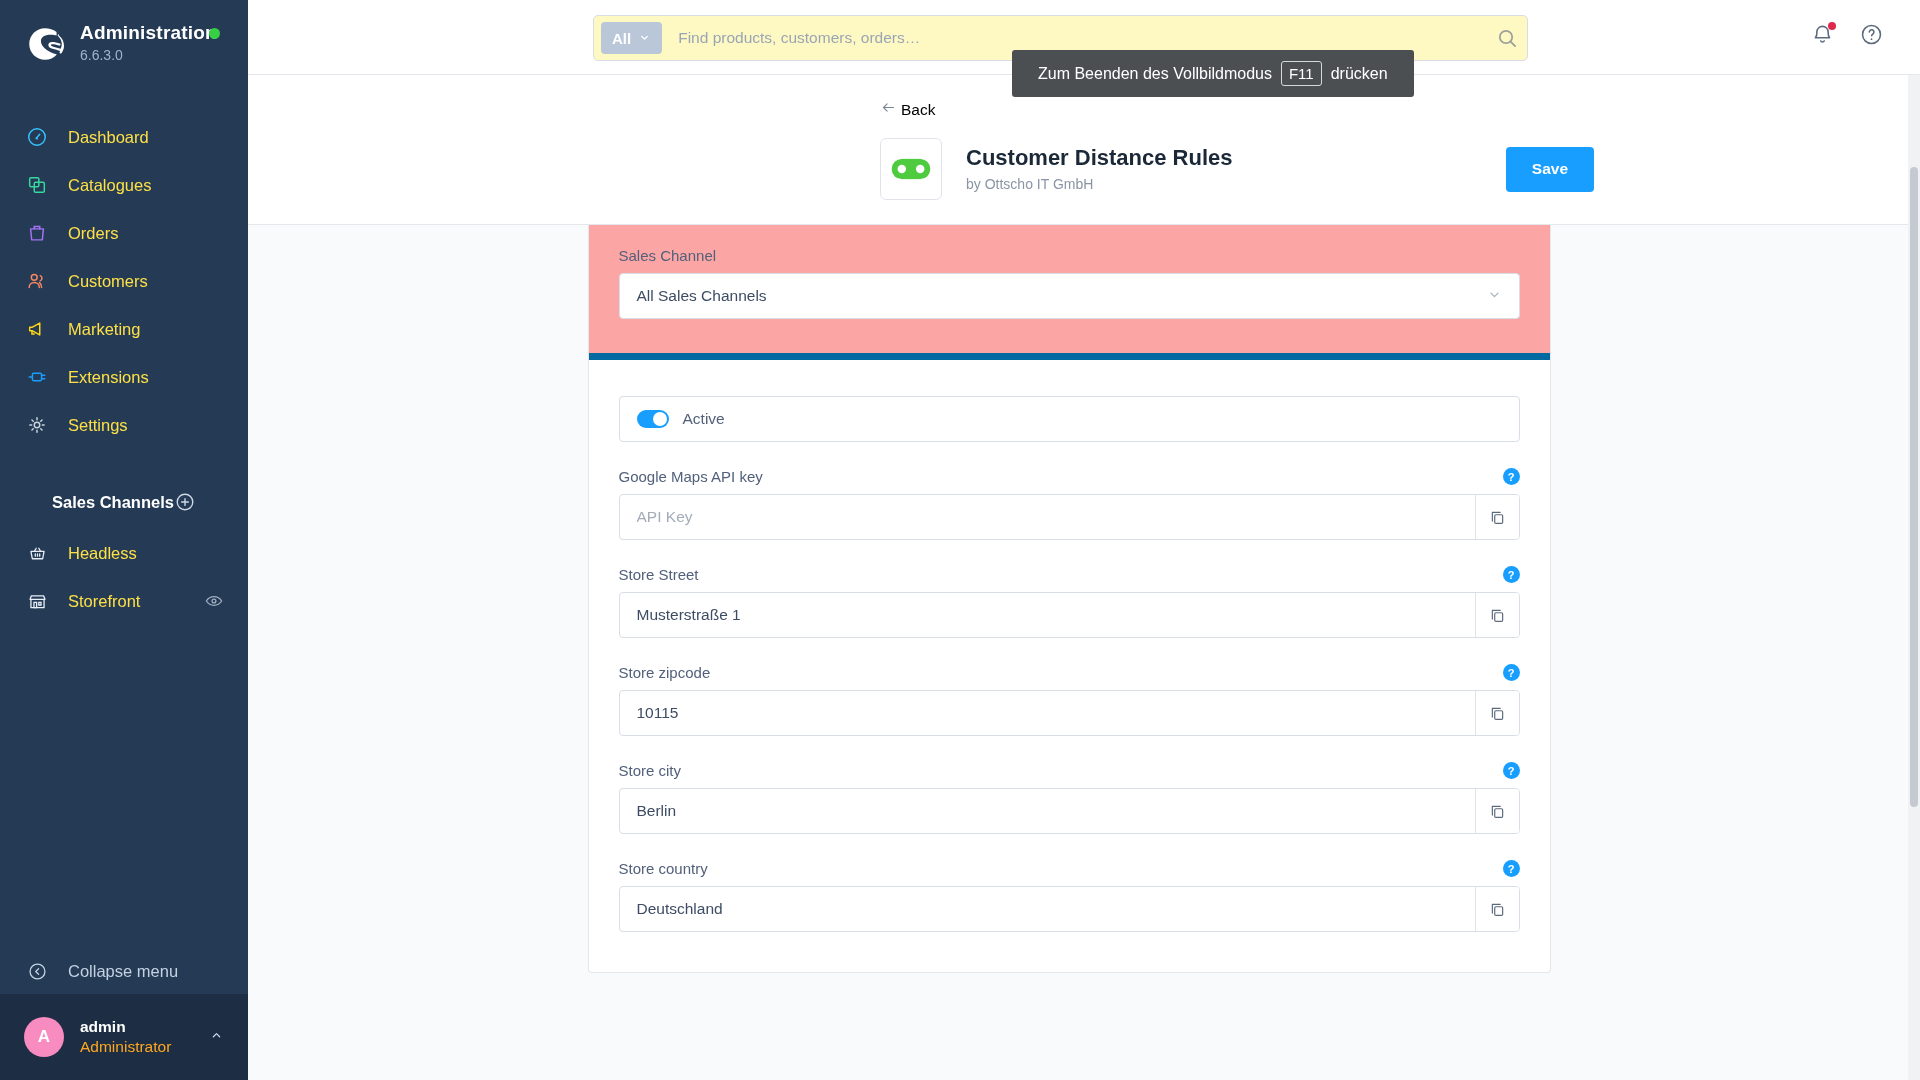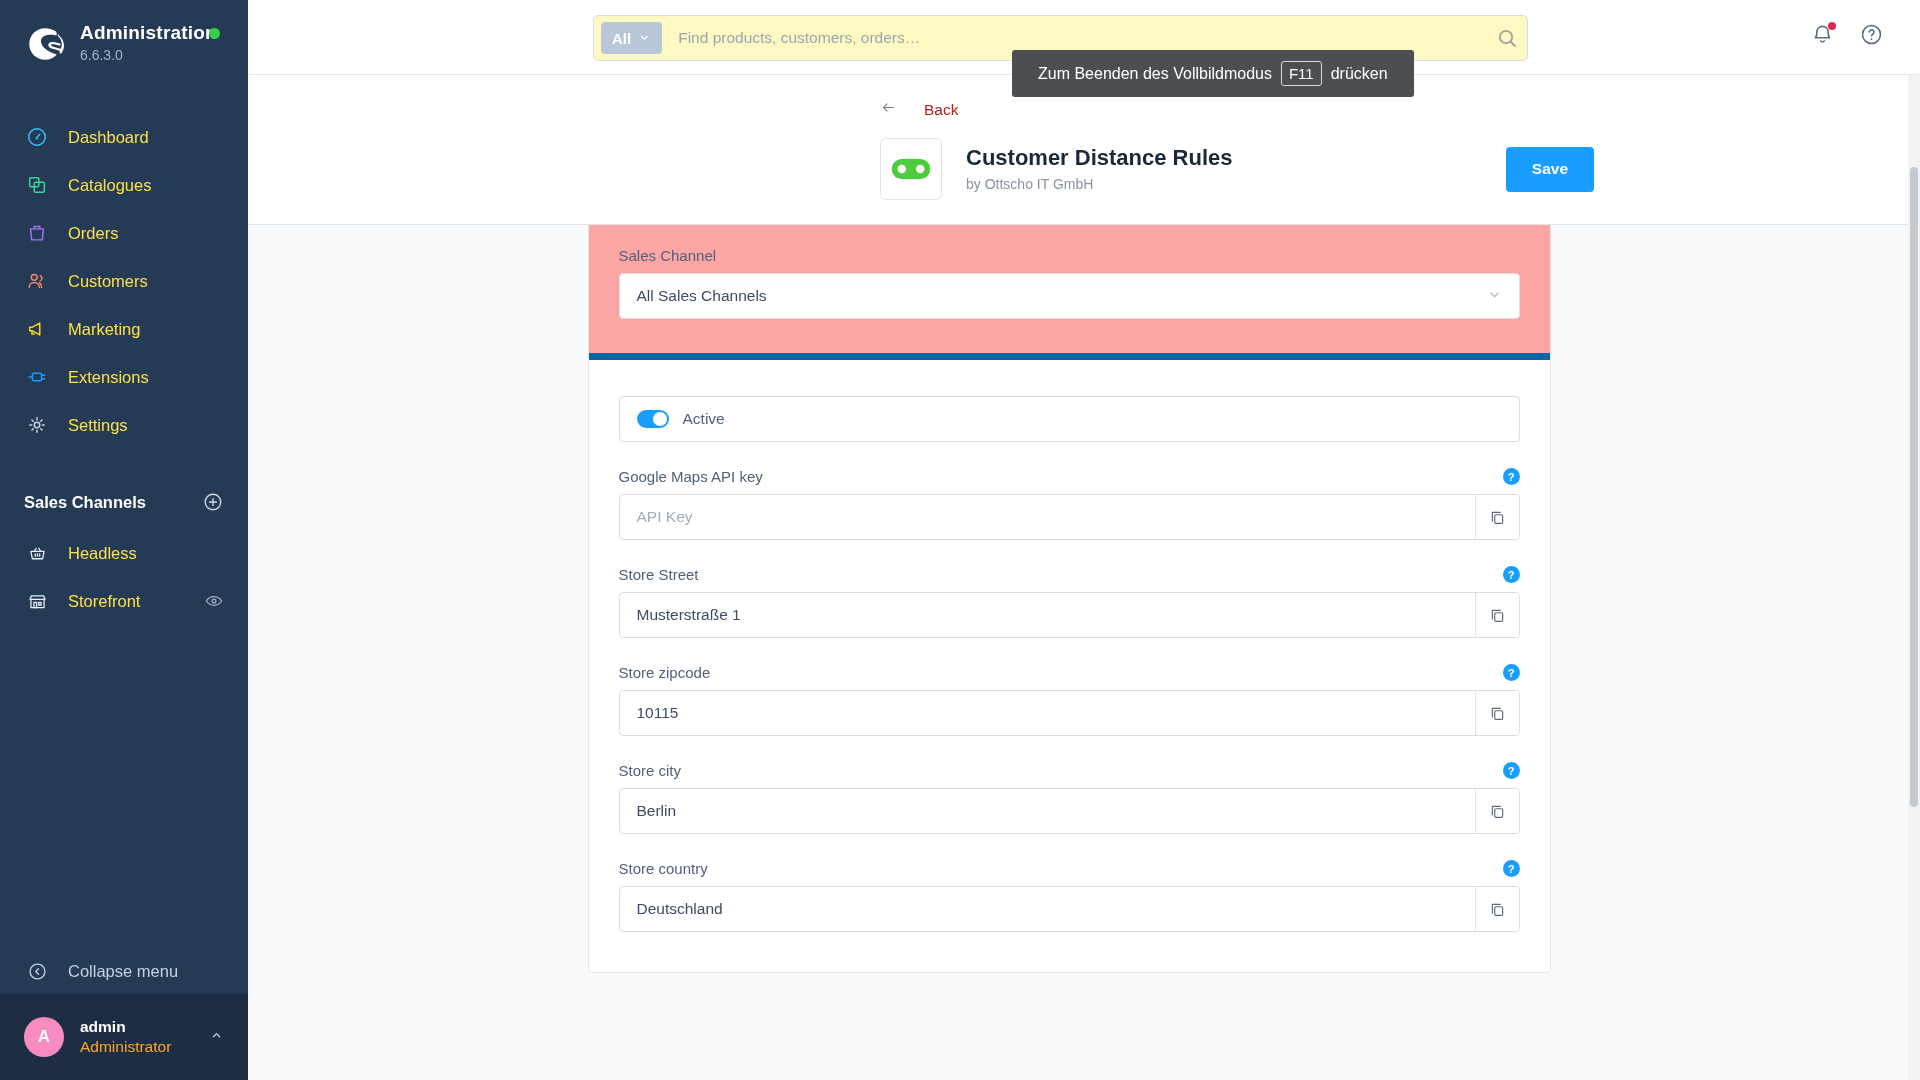--- a/index.html
+++ b/index.html
@@ -44,21 +44,21 @@
     width: 26px; height: 26px; flex-shrink: 0;
     display: flex; align-items: center; justify-content: center;
   }
   .sb-label {
     margin-left: 18px;
     color: #fde047; font-size: 16.5px; line-height: 20px;
   }
 
   .sb-section {
     margin-top: 36px;
-    display: flex; align-items: center; justify-content: space-between;
+    display: flex; align-items: center; justify-content: center;
     padding: 0 24px; height: 34px;
   }
   .sb-section-title { color: #fff; font-size: 16.5px; font-weight: bold; }
   .sb-section-action { width: 22px; height: 22px; cursor: pointer; }
 
   .sb-channels { margin-top: 10px; }
   .sb-item-right { margin-left: auto; width: 20px; height: 20px; opacity: .75; }
 
   .sb-collapse {
     position: absolute; left: 0; bottom: 86px;
@@ -162,22 +162,22 @@
   .page-head {
     background: #fff;
     border-bottom: 1px solid #e4e7ec;
     flex-shrink: 0;
     padding: 0 0 24px 0;
   }
   .back-row {
     padding: 24px 0 0 632px;
   }
   .back-link {
-    display: inline-flex; align-items: center; gap: 27px;
-    color: #b91c1c; font-size: 15.5px; cursor: pointer;
+    display: inline-flex; align-items: center; gap: 4px;
+    color: #000000; font-size: 15.5px; cursor: pointer;
   }
   .head-row {
     display: flex; align-items: center;
     margin-top: 18px;
     padding: 0 36px 0 632px;
   }
   .app-icon {
     width: 62px; height: 62px;
     border: 1px solid #e0e4ea; border-radius: 6px;
     background: #fff;

